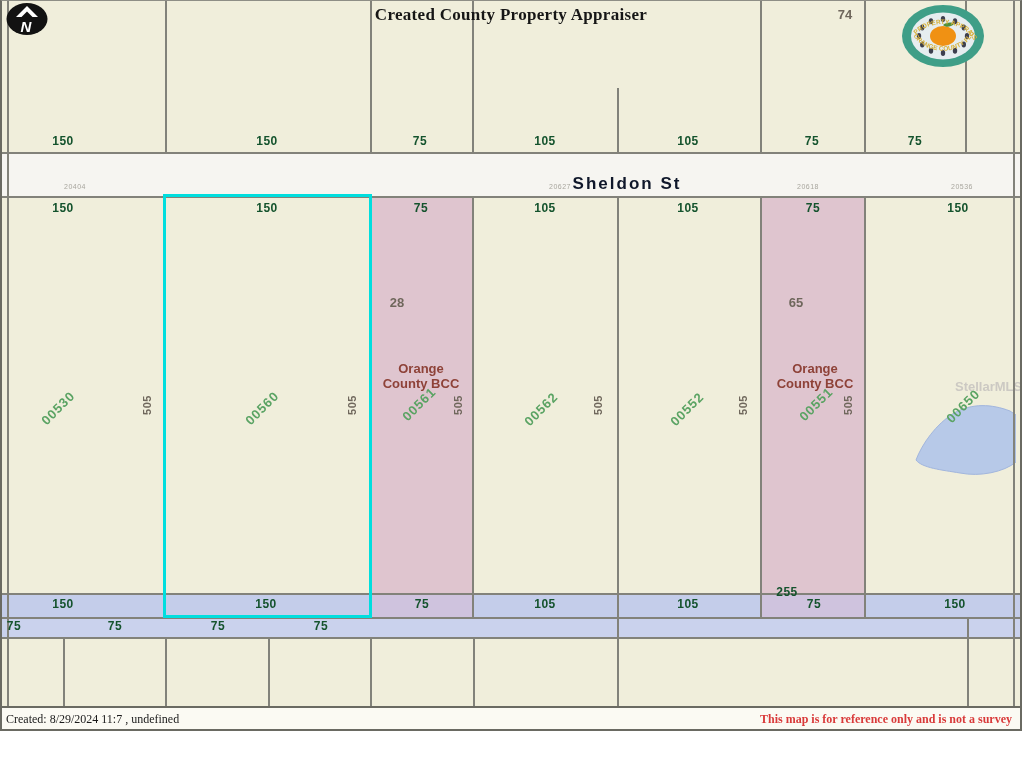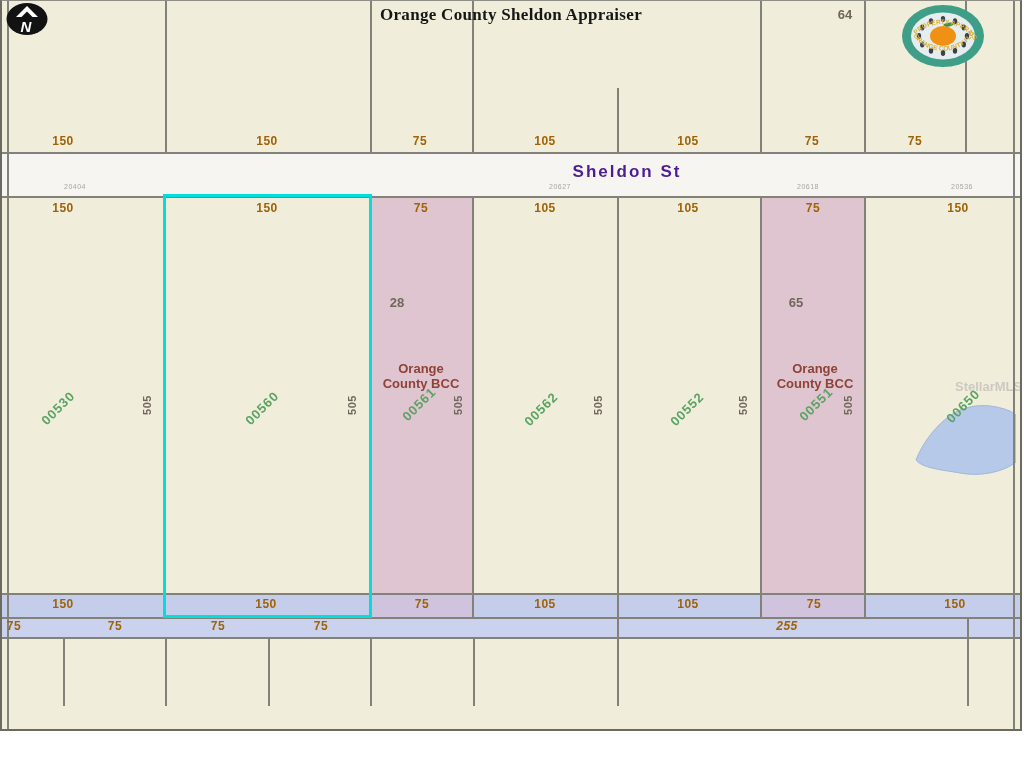--- a/index.html
+++ b/index.html
@@ -5,23 +5,23 @@
   html,body{margin:0;padding:0;background:#ffffff;}
   .page{position:relative;width:1024px;height:768px;background:#ffffff;overflow:hidden;
         font-family:"Liberation Sans",sans-serif;}
   .map{position:absolute;left:0;top:0;width:1022px;height:731px;background:#f0eedb;overflow:hidden;}
   .map-frame{position:absolute;left:0;top:0;right:0;bottom:0;z-index:9;pointer-events:none;
         border-left:2px solid #6a6a62;border-right:2px solid #6a6a62;border-bottom:2px solid #6a6a62;
         border-top:1px solid #8e8e86;}
   .abs{position:absolute;}
   .map-title{position:absolute;left:0;top:5px;width:1022px;text-align:center;z-index:7;
         font:700 17px/20px "Liberation Serif",serif;color:#161616;letter-spacing:.3px;}
-  .street-name{position:absolute;left:627px;top:162px;transform:translateX(-50%);z-index:7;
-        font:800 17px/20px "Liberation Sans",sans-serif;color:#4c1d95;letter-spacing:2px;white-space:nowrap;}
-  .dim{transform:translateX(-50%);font:600 12px/14px "Liberation Sans",sans-serif;color:#a16207;
+  .street-name{position:absolute;left:627px;top:174px;transform:translateX(-50%);z-index:7;
+        font:800 17px/20px "Liberation Sans",sans-serif;color:#0f172a;letter-spacing:2px;white-space:nowrap;}
+  .dim{transform:translateX(-50%);font:600 12px/14px "Liberation Sans",sans-serif;color:#14532d;
         letter-spacing:.5px;white-space:nowrap;}
   .corner{transform:translateX(-50%);font:600 13px/14px "Liberation Sans",sans-serif;color:#6f675c;}
   .idlbl{transform:translate(-50%,-50%) rotate(-45deg);font:600 13px/13px "Liberation Sans",sans-serif;
         letter-spacing:1px;white-space:nowrap;}
   .depth{transform:translate(-50%,-50%) rotate(-90deg);font:600 11px/11px "Liberation Sans",sans-serif;
         letter-spacing:.5px;}
   .bcc{transform:translateX(-50%);font:700 13px/15px "Liberation Sans",sans-serif;text-align:center;
         white-space:pre-line;}
   .addr{transform:translateX(-50%);font:400 7px/8px "Liberation Sans",sans-serif;color:#a8a69e;
         letter-spacing:.5px;white-space:nowrap;}
@@ -34,21 +34,21 @@
         border-top:2px solid #6a6a62;box-sizing:border-box;z-index:8;}
   .created{position:absolute;left:6px;top:4px;font:400 12px/14px "Liberation Serif",serif;color:#1a1a1a;}
   .disclaimer{position:absolute;right:10px;top:4px;font:600 12px/14px "Liberation Serif",serif;color:#d93a3a;}
 </style>
 </head>
 <body>
 
 <div class="page">
   <div class="map" id="map">
 
-    <div class="map-title">Orange County Sheldon Appraiser</div>
+    <div class="map-title">Created County Property Appraiser</div>
 
     <svg class="compass" width="44" height="36" viewBox="0 0 44 36">
       <ellipse cx="22" cy="17" rx="20.5" ry="16" fill="#121212"></ellipse>
       <polygon points="22,4 33,15 11,15" fill="#ffffff"></polygon>
       <polygon points="22,9.5 27.5,15 16.5,15" fill="#121212"></polygon>
       <text x="21" y="30" text-anchor="middle" font-family="Liberation Sans, sans-serif" font-size="15" font-weight="bold" font-style="italic" fill="#ffffff">N</text>
     </svg>
 
     <svg class="seal" width="86" height="68" viewBox="0 0 86 68">
       <ellipse cx="43" cy="33" rx="41" ry="31" fill="#3f9e87"></ellipse>
@@ -82,20 +82,24 @@
     </svg>
 
     <div class="street-name">Sheldon St</div>
 
     <svg class="pond" width="106" height="80" viewBox="0 0 106 80">
       <path d="M6,60 C12,44 26,24 44,13 C62,3 82,4 100,11 L106,15 L106,62 C94,72 70,77 50,73 C32,70 12,68 6,60 Z" fill="#b7c9e8" stroke="#a2b6dd" stroke-width="1"></path>
     </svg>
 
     <div class="watermark">StellarMLS</div>
 
+    <div class="footer-strip">
+      <div class="created">Created: 8/29/2024 11:7  , undefined</div>
+      <div class="disclaimer">This map is for reference only and is not a survey</div>
+    </div>
 
     <div class="map-frame"></div>
   <div class="abs" style="left: 0px; top: 152px; width: 1022px; height: 44px; background: rgb(246, 245, 241); z-index: 1;"></div>
       <div class="abs" style="left: 0px; top: 593px; width: 1022px; height: 24px; background: rgb(196, 205, 234); z-index: 1;"></div>
       <div class="abs" style="left: 0px; top: 617px; width: 1022px; height: 20px; background: rgb(202, 210, 237); z-index: 1;"></div>
       <div class="abs" style="left: 7px; top: 196px; width: 158px; height: 398px; z-index: 4;"></div>
       <div class="abs idlbl" style="left: 58px; top: 408px; color: rgb(90, 163, 99); z-index: 6;">00530</div>
       <div class="abs" style="left: 165px; top: 196px; width: 205px; height: 398px; z-index: 4;"></div>
       <div class="abs idlbl" style="left: 262px; top: 408px; color: rgb(90, 163, 99); z-index: 6;">00560</div>
       <div class="abs" style="left: 370px; top: 196px; width: 102px; height: 398px; background: rgb(223, 197, 207); z-index: 2;"></div>
@@ -157,22 +161,22 @@
       <div class="abs dim" style="left: 266px; top: 597px; z-index: 6;">150</div>
       <div class="abs dim" style="left: 422px; top: 597px; z-index: 6;">75</div>
       <div class="abs dim" style="left: 545px; top: 597px; z-index: 6;">105</div>
       <div class="abs dim" style="left: 688px; top: 597px; z-index: 6;">105</div>
       <div class="abs dim" style="left: 814px; top: 597px; z-index: 6;">75</div>
       <div class="abs dim" style="left: 955px; top: 597px; z-index: 6;">150</div>
       <div class="abs dim" style="left: 14px; top: 619px; z-index: 6;">75</div>
       <div class="abs dim" style="left: 115px; top: 619px; z-index: 6;">75</div>
       <div class="abs dim" style="left: 218px; top: 619px; z-index: 6;">75</div>
       <div class="abs dim" style="left: 321px; top: 619px; z-index: 6;">75</div>
-      <div class="abs dim" style="left: 787px; top: 619px; z-index: 6; font-style: italic;">255</div>
-      <div class="abs corner" style="left: 845px; top: 8px; z-index: 6;">64</div>
+      <div class="abs dim" style="left: 787px; top: 585px; z-index: 6;">255</div>
+      <div class="abs corner" style="left: 845px; top: 8px; z-index: 6;">74</div>
       <div class="abs depth" style="left: 147px; top: 405px; color: rgb(111, 103, 92); z-index: 6;">505</div>
       <div class="abs depth" style="left: 352px; top: 405px; color: rgb(111, 103, 92); z-index: 6;">505</div>
       <div class="abs depth" style="left: 458px; top: 405px; color: rgb(111, 103, 92); z-index: 6;">505</div>
       <div class="abs depth" style="left: 598px; top: 405px; color: rgb(111, 103, 92); z-index: 6;">505</div>
       <div class="abs depth" style="left: 743px; top: 405px; color: rgb(111, 103, 92); z-index: 6;">505</div>
       <div class="abs depth" style="left: 848px; top: 405px; color: rgb(111, 103, 92); z-index: 6;">505</div>
       <div class="abs bcc" style="left: 421px; top: 361px; color: rgb(142, 66, 56); z-index: 6;">Orange
 County BCC</div>
       <div class="abs corner" style="left: 397px; top: 296px; z-index: 6;">28</div>
       <div class="abs bcc" style="left: 815px; top: 361px; color: rgb(142, 66, 56); z-index: 6;">Orange

